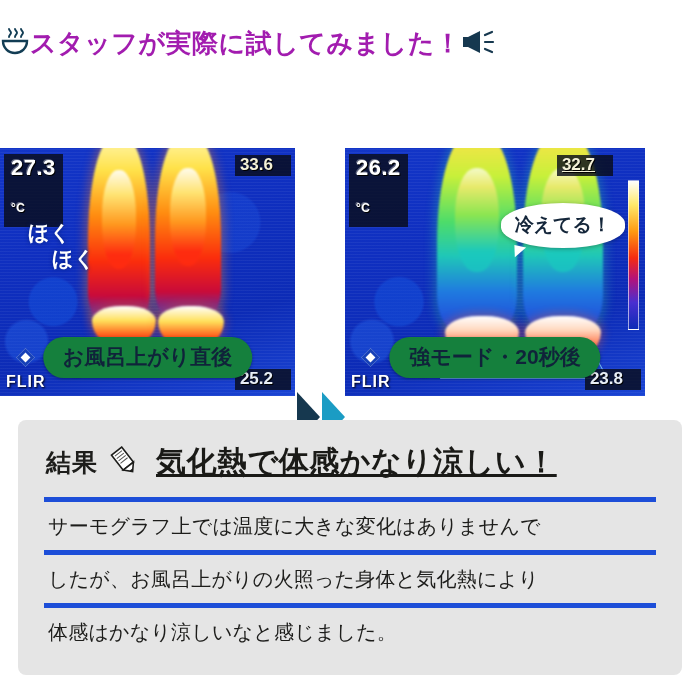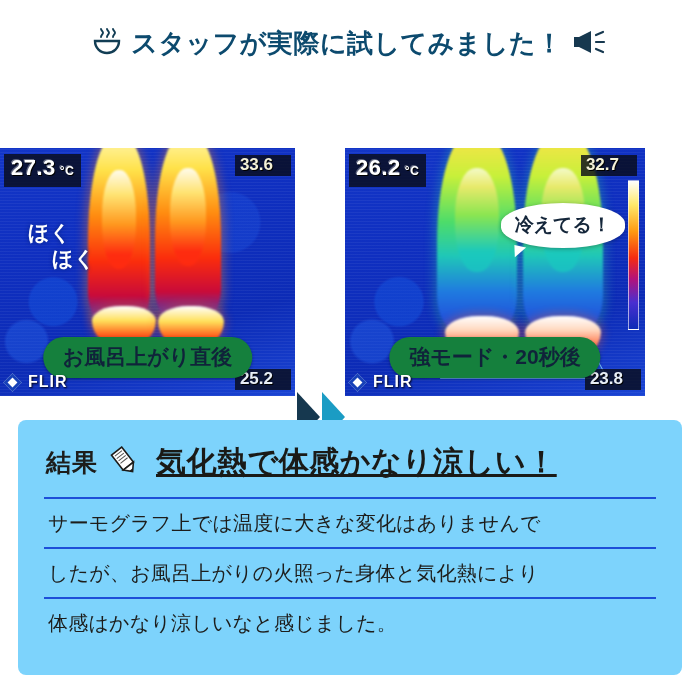--- a/index.html
+++ b/index.html
@@ -7,22 +7,22 @@
     width: 700px; height: 700px;
     background: #ffffff;
     font-family: "Liberation Sans", "DejaVu Sans", sans-serif;
     overflow: hidden;
   }
   .page { position: relative; width: 700px; height: 700px; background: #fff; }
 
   
   .header { padding-top: 26px; text-align: center; }
   .header-line1 {
-    display: flex; align-items: center; justify-content: center; gap: 9px;
-    color: #0c4a6e; font-size: 26px; font-weight: bold; letter-spacing: 0.5px;
+    display: flex; align-items: center; 
+    color: #a21caf; font-size: 26px; font-weight: bold; letter-spacing: 0.5px;
     white-space: nowrap;
   }
   .onsen-icon, .megaphone-icon { display: inline-block; line-height: 1; }
   .header-line2 {
     margin-top: 12px;
     color: #1197c4; font-size: 40px; font-weight: bold;
     letter-spacing: 2px; white-space: nowrap;
   }
 
   
@@ -100,41 +100,41 @@
     background: linear-gradient(180deg,#ffffff 0%,#ffe96a 16%,#ff9a12 34%,
       #f52b12 52%, #b3127a 66%, #4a2fd0 82%, #0c2bb6 100%);
     border: 1px solid rgba(255,255,255,.6);
   }
 
   
   .temp-main {
     position: absolute; top: 6px; left: 4px;
     background: rgba(8,12,26,.82);
     color: #ffffff; font-weight: bold; font-size: 22px;
-    padding: 1px 7px 6px 7px; letter-spacing: 0.5px;
+    padding: 1px 7px 12px 7px; letter-spacing: 0.5px;
     text-shadow: 1px 1px 0 #000, -1px -1px 0 rgba(255,255,255,.35);
-    display: flex; align-items: baseline; gap: 4px;
+    display: flex; align-items: baseline; gap: 20px; flex-direction: column;
   }
   .temp-unit { font-size: 12px; font-weight: bold; }
   .temp-corner {
     position: absolute;
     background: rgba(8,12,26,.82);
     color: #f4f2d8; font-weight: bold; font-size: 17px;
     padding: 0px 18px 1px 5px;
     text-shadow: 1px 1px 0 #000;
   }
   .temp-max { top: 7px; right: 4px; }
   .temp-min { bottom: 6px; right: 4px; color: #e8eef6; }
 
   
   .flir {
     position: absolute; left: 6px; bottom: 5px;
     display: flex; align-items: center; gap: 9px;
     color: #ffffff; font-weight: bold; font-size: 16px;
-    letter-spacing: 1px; text-shadow: 1px 1px 2px #001;
+    letter-spacing: 1px; text-shadow: 1px 1px 2px #001; flex-direction: column;
   }
   .flir-diamond {
     width: 13px; height: 13px; background: #ffffff;
     transform: rotate(45deg);
     box-shadow: inset 0 0 0 3px #1741b8;
   }
 
   
   .hand-note {
     position: absolute; left: 28px; top: 72px;
@@ -185,21 +185,21 @@
   }
   .tri.teal {
     border-width: 25px 0 25px 23px;
     border-color: transparent transparent transparent #1b9cc4;
   }
 
   
   .result-panel {
     position: absolute; left: 18px; top: 420px;
     width: 664px; height: 255px;
-    background: #7dd3fc;
+    background: #e5e5e5;
     border-radius: 8px;
   }
   .result-head {
     display: flex; align-items: center;
     padding: 22px 0 0 28px; gap: 4px;
   }
   .result-label {
     color: #1d1d1b; font-size: 25px; font-weight: bold; letter-spacing: 1px;
   }
   .pencil-icon { display: inline-block; margin: 0 4px 0 6px; }
@@ -211,21 +211,21 @@
   .result-headline::before {
     content: ""; position: absolute; left: -8px; right: -14px;
     top: 6px; bottom: 1px; z-index: -1;
     background: linear-gradient(90deg, rgba(255,238,120,.95) 0%,
                rgba(255,235,105,.95) 88%, rgba(255,235,105,0) 100%);
     border-radius: 2px;
   }
   .result-body { margin-top: 14px; padding: 0 26px; }
   .result-line {
     color: #1d1d1b; font-size: 20px; letter-spacing: 0.2px;
-    border-top: 2px solid #1d4ed8;
+    border-top: 5px solid #1d4ed8;
     padding: 11px 2px 10px 4px;
     white-space: nowrap;
   }
 </style>
 </head>
 <body>
 
 <div class="page">
 
   <div class="header">
@@ -289,21 +289,21 @@
       <div class="foot cool" style="left:100px; top:168px; width:74px; height:46px;"></div>
       <div class="foot cool" style="left:180px; top:168px; width:76px; height:46px;"></div>
       <div class="platform" style="left:104px; top:186px; width:150px; height:56px;"></div>
 
       <div class="scalebar"></div>
 
       <div class="temp-main">
         <span>26.2</span>
         <span class="temp-unit">°C</span>
       </div>
-      <div class="temp-corner temp-max" style="right:8px;">32.7</div>
+      <div class="temp-corner temp-max" style="right:32px;text-decoration:underline;">32.7</div>
       <div class="temp-corner temp-min">23.8</div>
 
       <div class="bubble">冷えてる！</div>
 
       <div class="caption-pill">強モード・20秒後</div>
 
       <div class="flir">
         <span class="flir-diamond"></span>
         <span>FLIR</span>
       </div>

